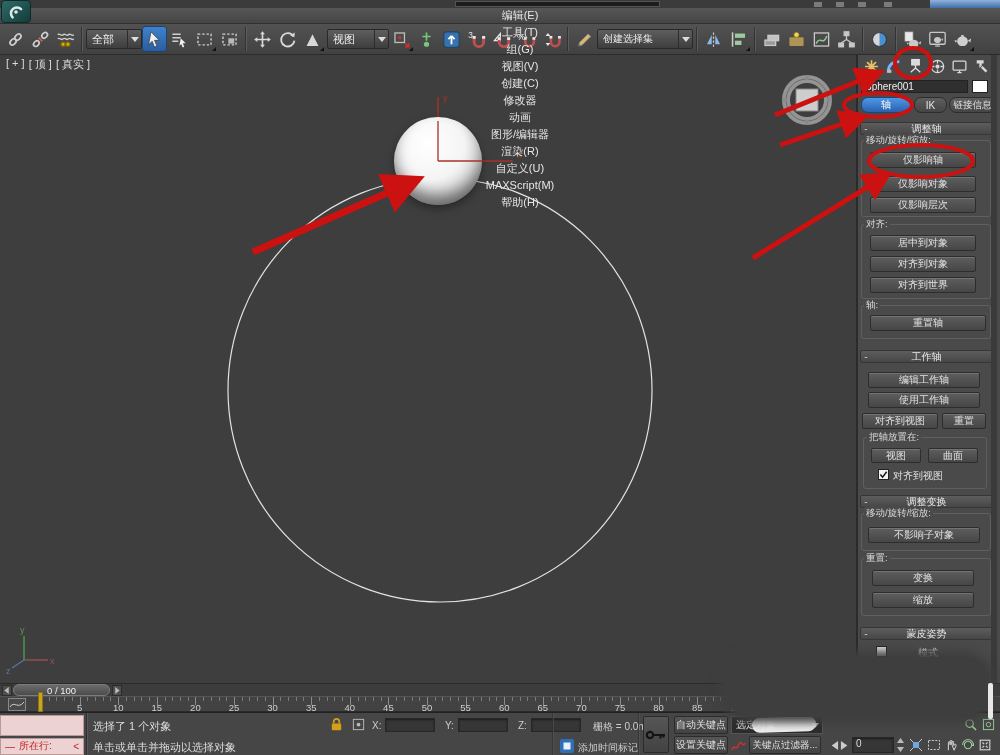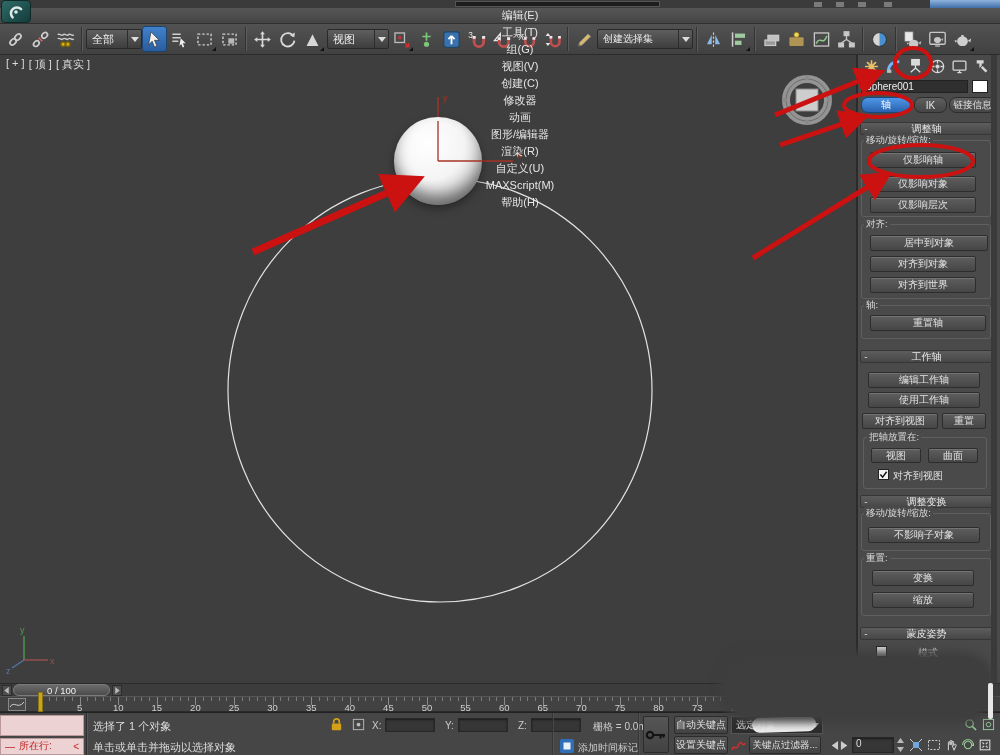--- a/index.html
+++ b/index.html
@@ -443,21 +443,21 @@
     <span class="rtitle">调整轴</span>
   </div>
   <div class="grp abs" style="top:85px;height:77px"></div>
   <span class="grp-label abs" style="top:79px">移动/旋转/缩放:</span>
   <div class="pbtn abs" style="left:12px;top:97px;width:106px;height:16px">仅影响轴</div>
   <div class="pbtn abs" style="left:12px;top:121px;width:106px;height:16px">仅影响对象</div>
   <div class="pbtn abs" style="left:12px;top:142px;width:106px;height:16px">仅影响层次</div>
 
   <div class="grp abs" style="top:169px;height:75px"></div>
   <span class="grp-label abs" style="top:163px">对齐:</span>
-  <div class="pbtn abs" style="left:12px;top:180px;width:118px;height:16px">居中到对象</div>
+  <div class="pbtn abs" style="left:12px;top:180px;width:106px;height:16px">居中到对象</div>
   <div class="pbtn abs" style="left:12px;top:201px;width:106px;height:16px">对齐到对象</div>
   <div class="pbtn abs" style="left:12px;top:222px;width:106px;height:16px">对齐到世界</div>
 
   <div class="grp abs" style="top:250px;height:34px"></div>
   <span class="grp-label abs" style="top:244px">轴:</span>
   <div class="pbtn abs" style="left:12px;top:260px;width:116px;height:16px">重置轴</div>
 
   <div class="rollout abs" style="top:295px">
     <span class="minus">-</span>
     <span class="rtitle">工作轴</span>
@@ -623,21 +623,21 @@
       <span class="tick-label" style="left: 311.2px;">35</span>
       <span class="tick-label" style="left: 349.8px;">40</span>
       <span class="tick-label" style="left: 388.4px;">45</span>
       <span class="tick-label" style="left: 427px;">50</span>
       <span class="tick-label" style="left: 465.6px;">55</span>
       <span class="tick-label" style="left: 504.2px;">60</span>
       <span class="tick-label" style="left: 542.8px;">65</span>
       <span class="tick-label" style="left: 581.4px;">70</span>
       <span class="tick-label" style="left: 620px;">75</span>
       <span class="tick-label" style="left: 658.6px;">80</span>
-      <span class="tick-label" style="left: 697.2px;">73</span>
+      <span class="tick-label" style="left: 697.2px;">85</span>
       <span class="tick-label" style="left: 735.8px;">90</span>
     </div>
 </div>
 <div id="frame-marker" class="abs"></div>
 <svg id="mini-curve" class="abs" viewBox="0 0 18 13">
   <rect x="0.5" y="0.5" width="17" height="12" fill="#4a4a4a" stroke="#888"></rect>
   <path d="M2 9c4-7 8 3 14-5" stroke="#ccc" fill="none"></path>
 </svg>
 
 <div id="statusbar" class="abs">

